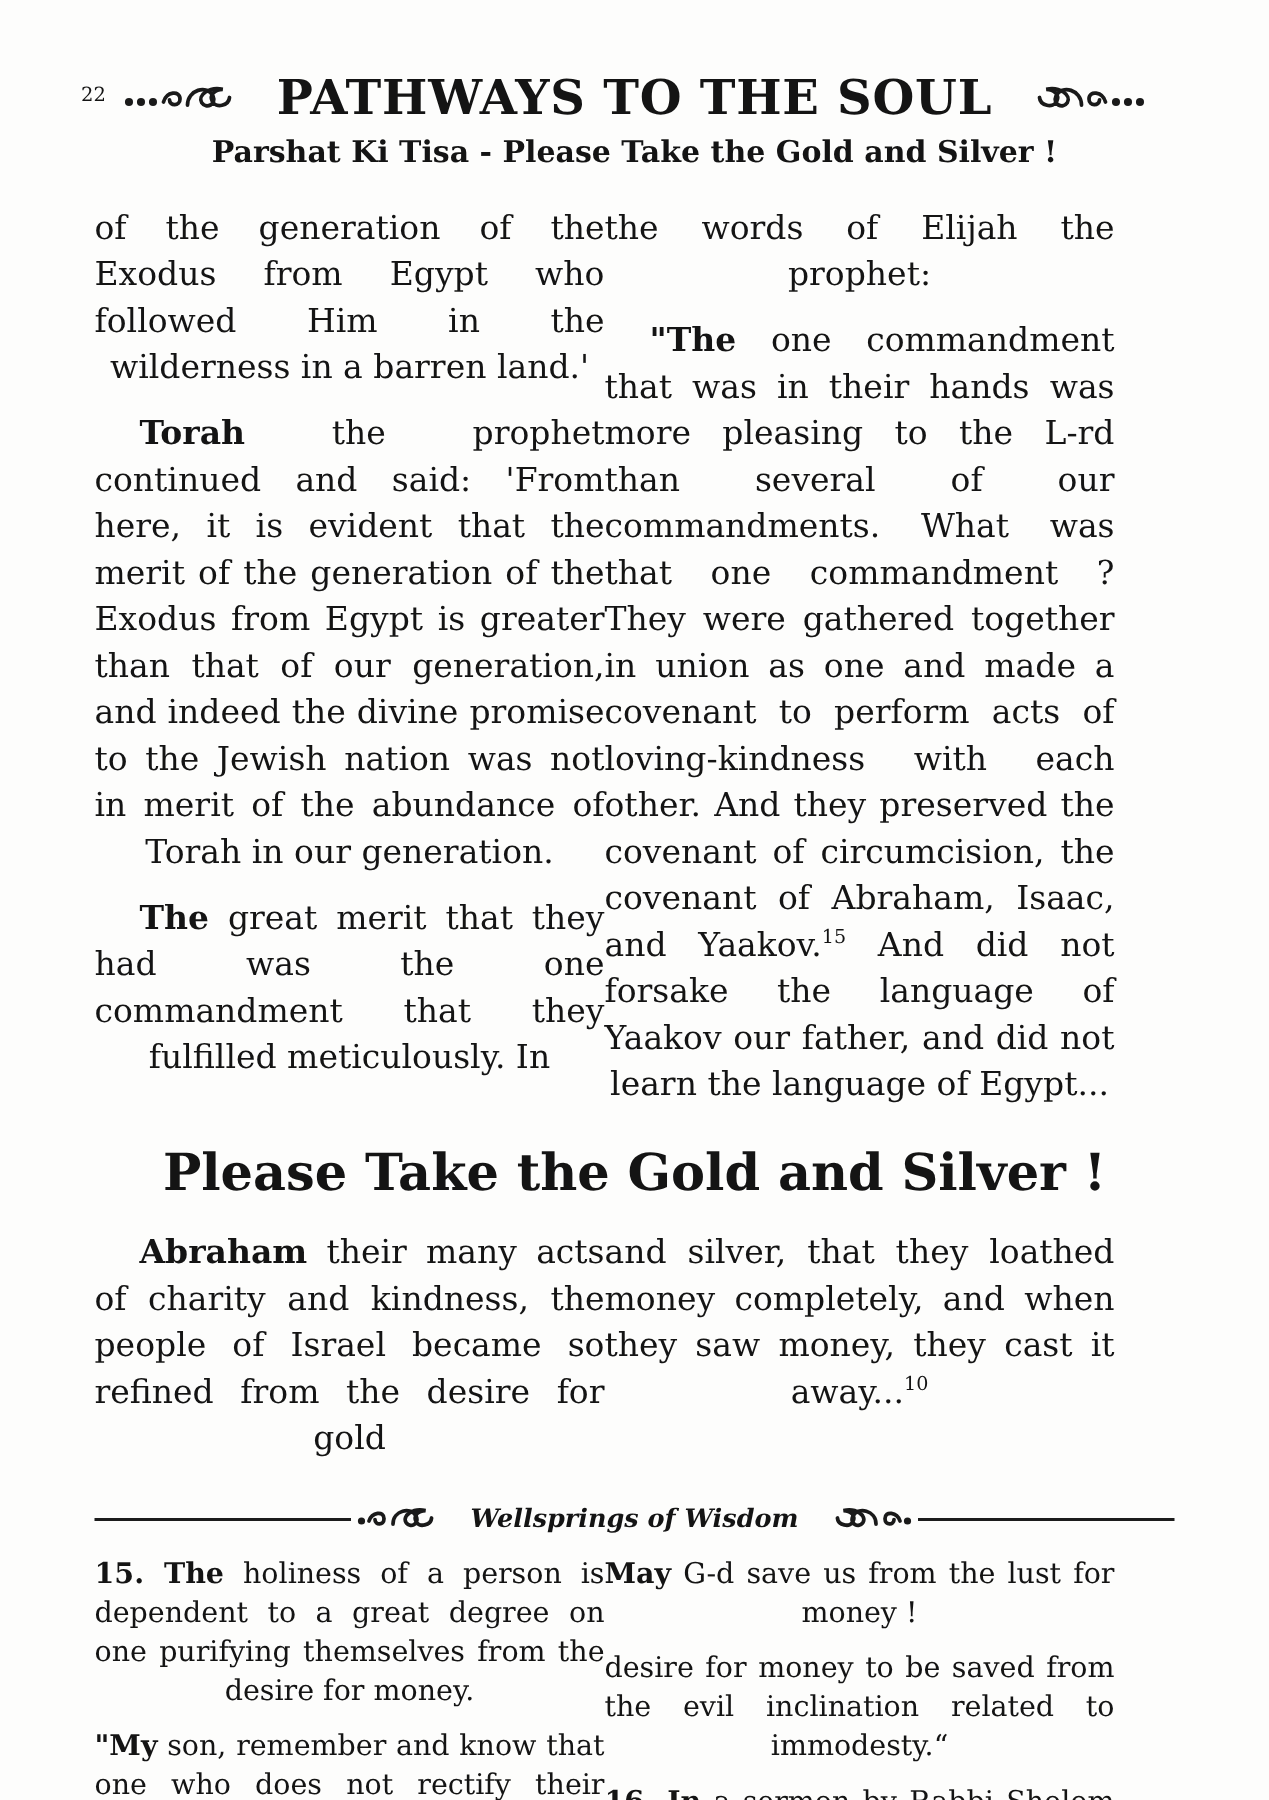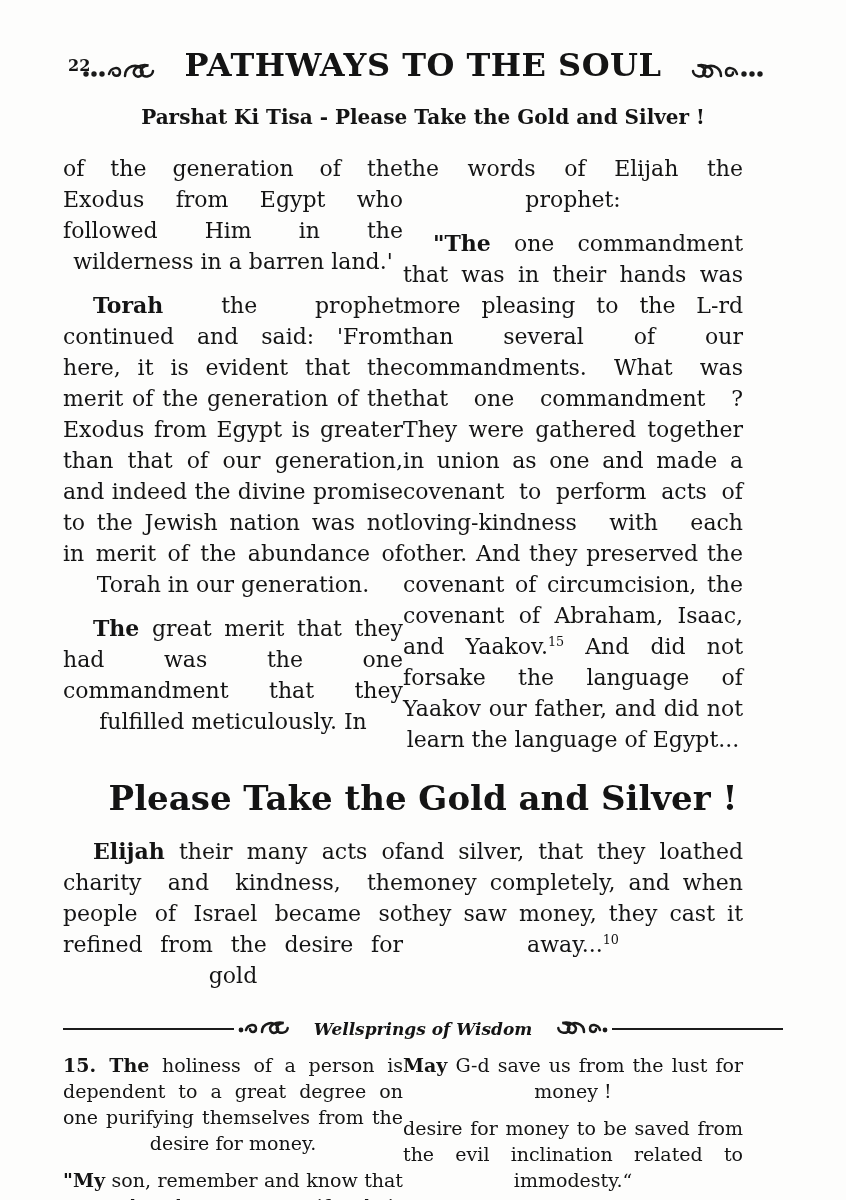--- a/index.html
+++ b/index.html
@@ -4,31 +4,31 @@
 <style>
   html,body{margin:0;padding:0;background:#ffffff;}
   .page{
     width:846px;height:1200px;
     background:#fdfdfc;color:#141414;
     font-family:"DejaVu Serif", serif;
     position:relative;overflow:hidden;box-sizing:border-box;
     padding:46px 63px 0 63px;
   }
   .pagenum{
-    position:absolute;left:68px;top:56px;
-    font-size:16px;font-weight:bold;
+    position:absolute;left:54px;top:56px;
+    font-size:13px;font-weight:normal;
   }
-  .title-row{display:flex;align-items:flex-end;justify-content:center;gap:8px;}
+  .title-row{display:flex;align-items:center;justify-content:center;gap:8px;}
   .book-title{
     font-size:32px;font-weight:bold;margin:0;letter-spacing:.5px;white-space:nowrap;
   }
   .flourish{flex:0 0 auto;}
   .flourish.flip{transform:scaleX(-1);}
   .subtitle{
-    text-align:center;font-weight:bold;font-size:20px;margin-top:21px;
+    text-align:center;font-weight:bold;font-size:20px;margin-top:5px;
   }
   .cols{display:flex;}
   .body-cols{margin-top:24px;}
   .col{width:340px;box-sizing:border-box;}
   .body-cols .col{font-size:22px;line-height:31px;}
   .col p{
     margin:0 0 13px 0;
     text-align:justify;
     text-align-last:center;
   }
@@ -90,21 +90,21 @@
     <div class="col">
       <p><span>the words of Elijah the prophet:</span></p>
       <p class="ind"><b class="lead">"The</b><span> one commandment that was in their hands was more pleasing to the L-rd than several of our commandments. What was that one commandment ? They were gathered together in union as one and made a covenant to perform acts of loving-kindness with each other. And they preserved the covenant of circumcision, the covenant of Abraham, Isaac, and Yaakov.</span><sup>15</sup><span> And did not forsake the language of Yaakov our father, and did not learn the language of Egypt...</span></p>
     </div>
   </div>
 
   <div class="section-heading">Please Take the Gold and Silver !</div>
 
   <div class="cols">
     <div class="col body-col" style="font-size:22px;line-height:31px;">
-      <p class="ind"><b class="lead">Elijah</b><span> their many acts of charity and kindness, the people of Israel became so refined from the desire for gold</span></p>
+      <p class="ind"><b class="lead">Abraham</b><span> their many acts of charity and kindness, the people of Israel became so refined from the desire for gold</span></p>
     </div>
     <div class="col body-col" style="font-size:22px;line-height:31px;">
       <p><span>and silver, that they loathed money completely, and when they saw money, they cast it away...</span><sup>10</sup></p>
     </div>
   </div>
 
   <div class="divider">
     <span class="rule"></span>
     <svg class="flourish" width="72" height="22" viewBox="0 0 72 22">
       <circle class="dot" cx="5" cy="12" r="2.4"></circle>

